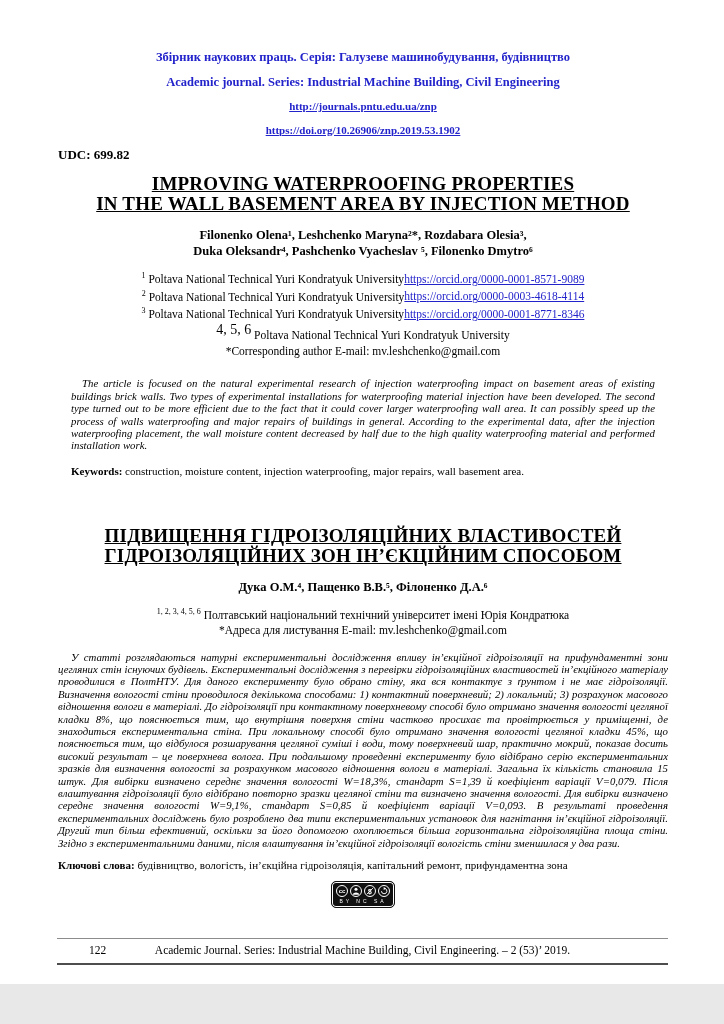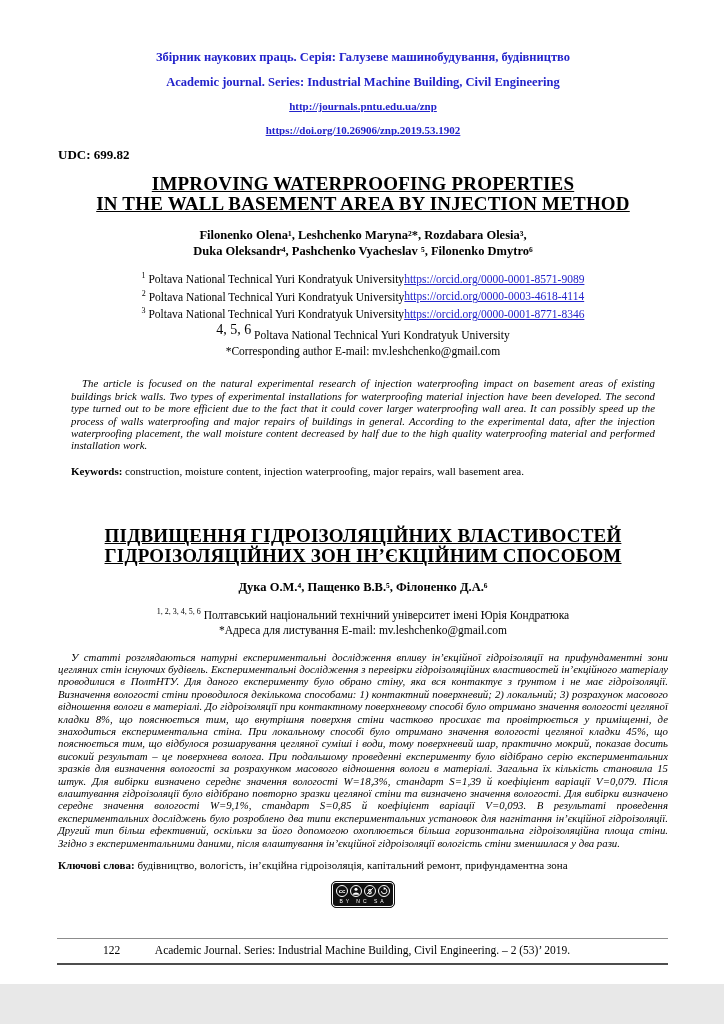--- a/index.html
+++ b/index.html
@@ -55,21 +55,21 @@
     color:#fff;font-family:"Liberation Sans",sans-serif;font-weight:bold;font-size:6px;line-height:1;
   }
   .cc-caption{color:#fff;font-family:"Liberation Sans",sans-serif;font-size:5px;letter-spacing:3px;line-height:6px;margin-top:1px;}
 
   .footer{
     position:absolute;left:57px;right:56px;top:938px;
     border-top:1px solid #8c8c8c;border-bottom:2px solid #4d4d4d;
     padding:4px 0 6px 0;
   }
   .footer-inner{position:relative;text-align:center;font-size:11.5px;line-height:14px;}
-  .page-number{position:absolute;left:46px;top:0;}
+  .page-number{position:absolute;left:32px;top:0;}
 </style>
 </head>
 <body>
 
 <div class="page">
 
   <div class="center">
     <div class="journal-line blue">Збірник наукових праць. Серія: Галузеве машинобудування, будівництво</div>
     <div class="journal-line blue">Academic journal. Series: Industrial Machine Building, Civil Engineering</div>
     <a class="journal-url link">http://journals.pntu.edu.ua/znp</a>

